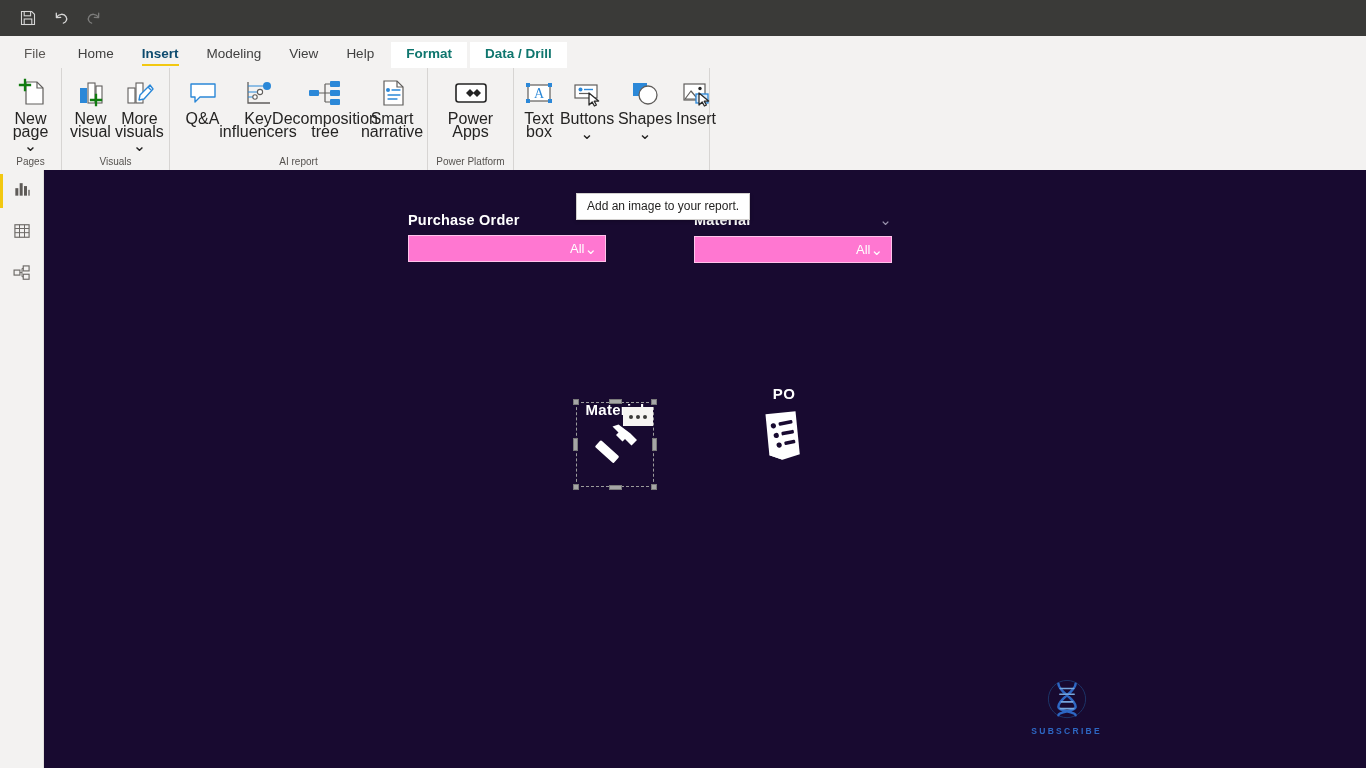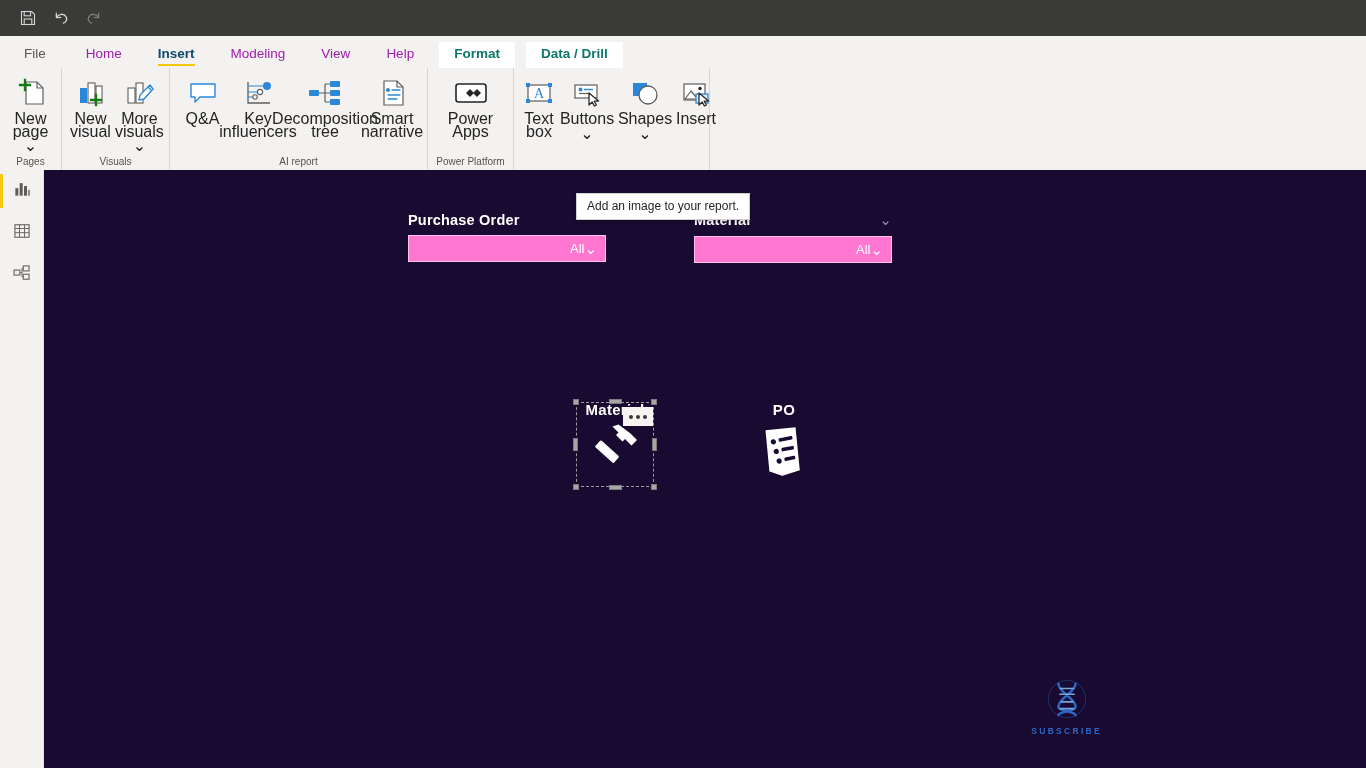--- a/index.html
+++ b/index.html
@@ -25,24 +25,24 @@
     pointer-events: none;
   }
 
   
   .ribbon {
     position: absolute; top: 36px; left: 0; width: 1366px; height: 134px;
     background: #f3f2f1;
   }
   .tabstrip {
     position: relative; height: 32px; display: flex; align-items: flex-end;
-    padding-left: 14px; gap: 8px;
+    padding-left: 14px; gap: 0;
   }
   .tab {
-    position: relative; font-size: 13.5px; color: #a21caf;
+    position: relative; font-size: 13.5px; color: #404040;
     padding: 3px 14px 7px 14px; cursor: default; white-space: nowrap;
   }
   .tab.active { color: #0c4a6e; font-weight: bold; }
   .tab.active::after {
     content: ""; position: absolute; left: 14px; right: 14px; bottom: 2px;
     height: 2.5px; background: #f2c811;
   }
   .tab.contextual {
     color: #0f766e; font-weight: bold; background: #ffffff;
     padding: 4px 15px 7px 15px; margin-left: 3px;
@@ -459,21 +459,21 @@
       <span class="handle c c-sw"></span>
       <span class="handle h-s"></span>
       <span class="handle c c-se"></span>
       <span class="more-btn">
         <i></i>
         <i></i>
         <i></i>
       </span>
     </div>
 
-    <div class="canvas-img" style="left:695px; top:232px; width:90px; height:85px;">
+    <div class="canvas-img" style="left:695px; top:216px; width:90px; height:85px;">
       <div class="img-inner">
         <span class="img-cap">PO</span>
         <span style="margin-top:4px">
           <svg viewBox="0 0 64 62" width="64" height="62">
             <g transform="rotate(-11 32 31)">
               <path d="M18 6 L48 9 L44 52 L26 54 L14 47 Z" fill="#ffffff"></path>
               <path d="M14 47 C19 42 23 44 26 54 Z" fill="#ffffff"></path>
               <circle cx="23.5" cy="19" r="2.6" fill="#180a30"></circle>
               <rect x="29" y="16.6" width="14" height="3.6" rx="1.2" fill="#180a30"></rect>
               <circle cx="24.5" cy="29" r="2.6" fill="#180a30"></circle>

